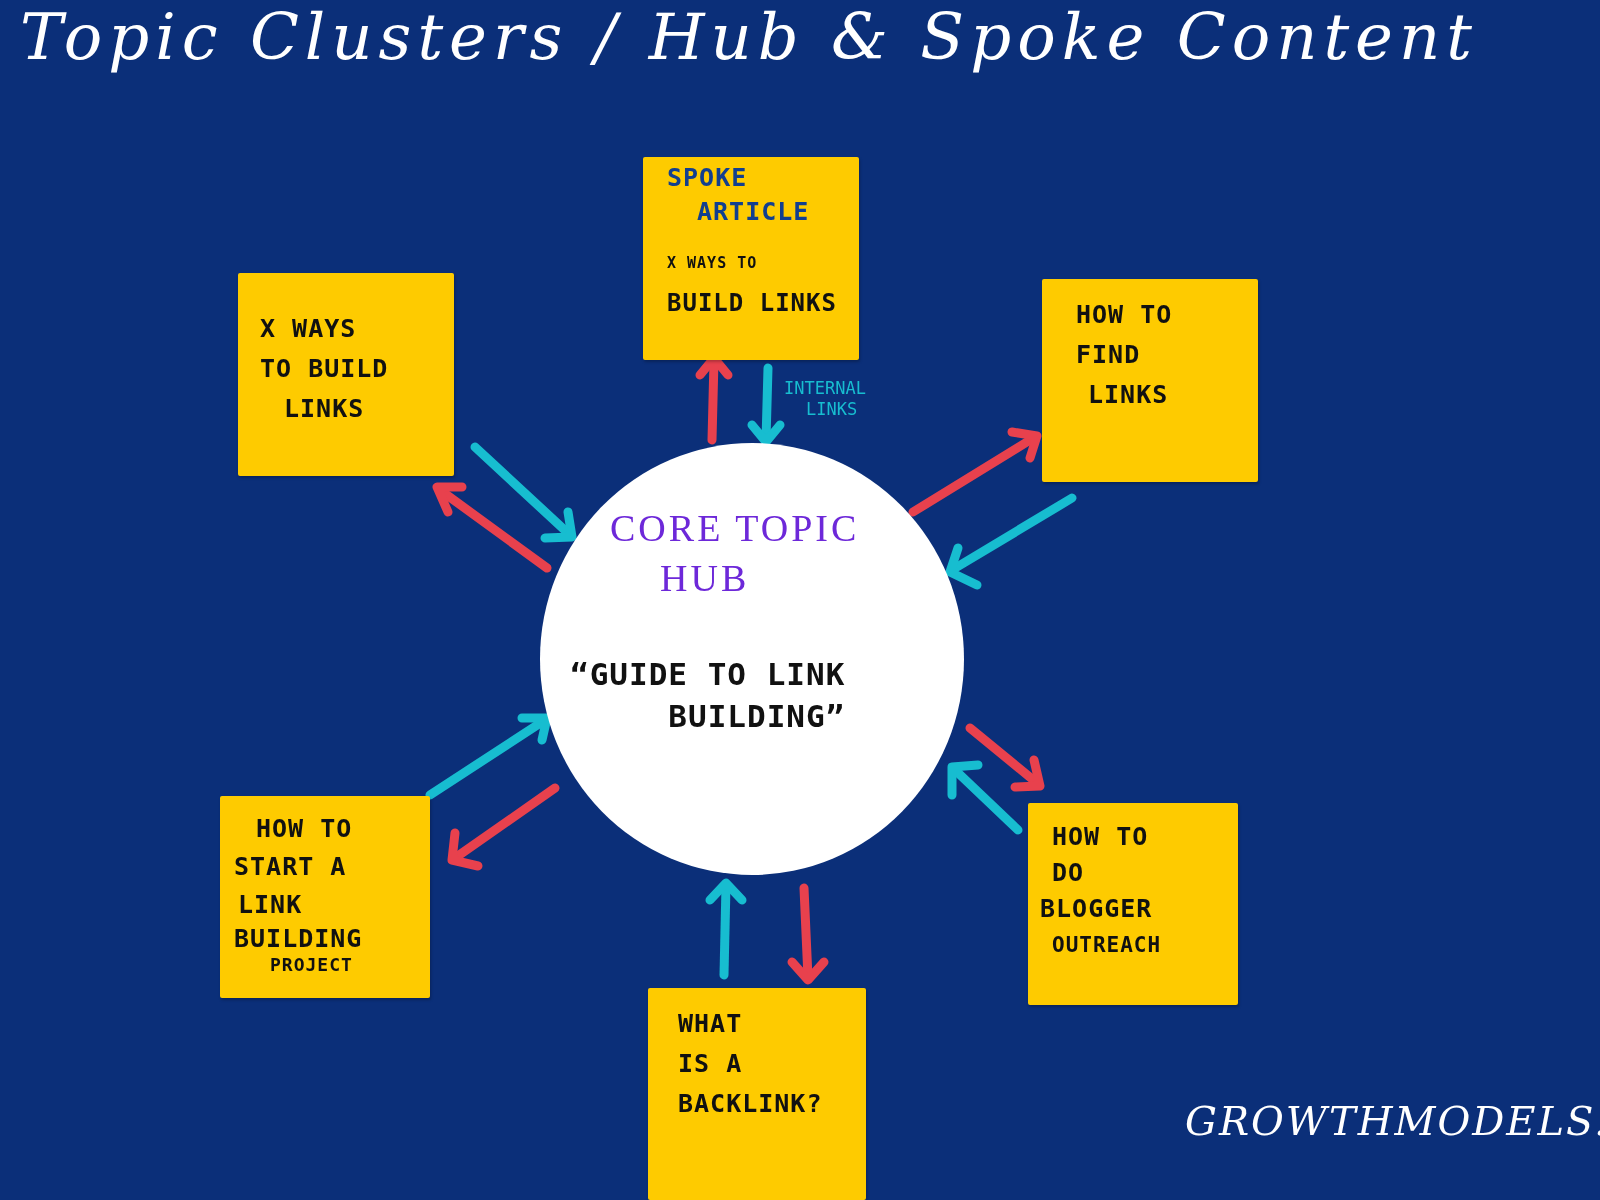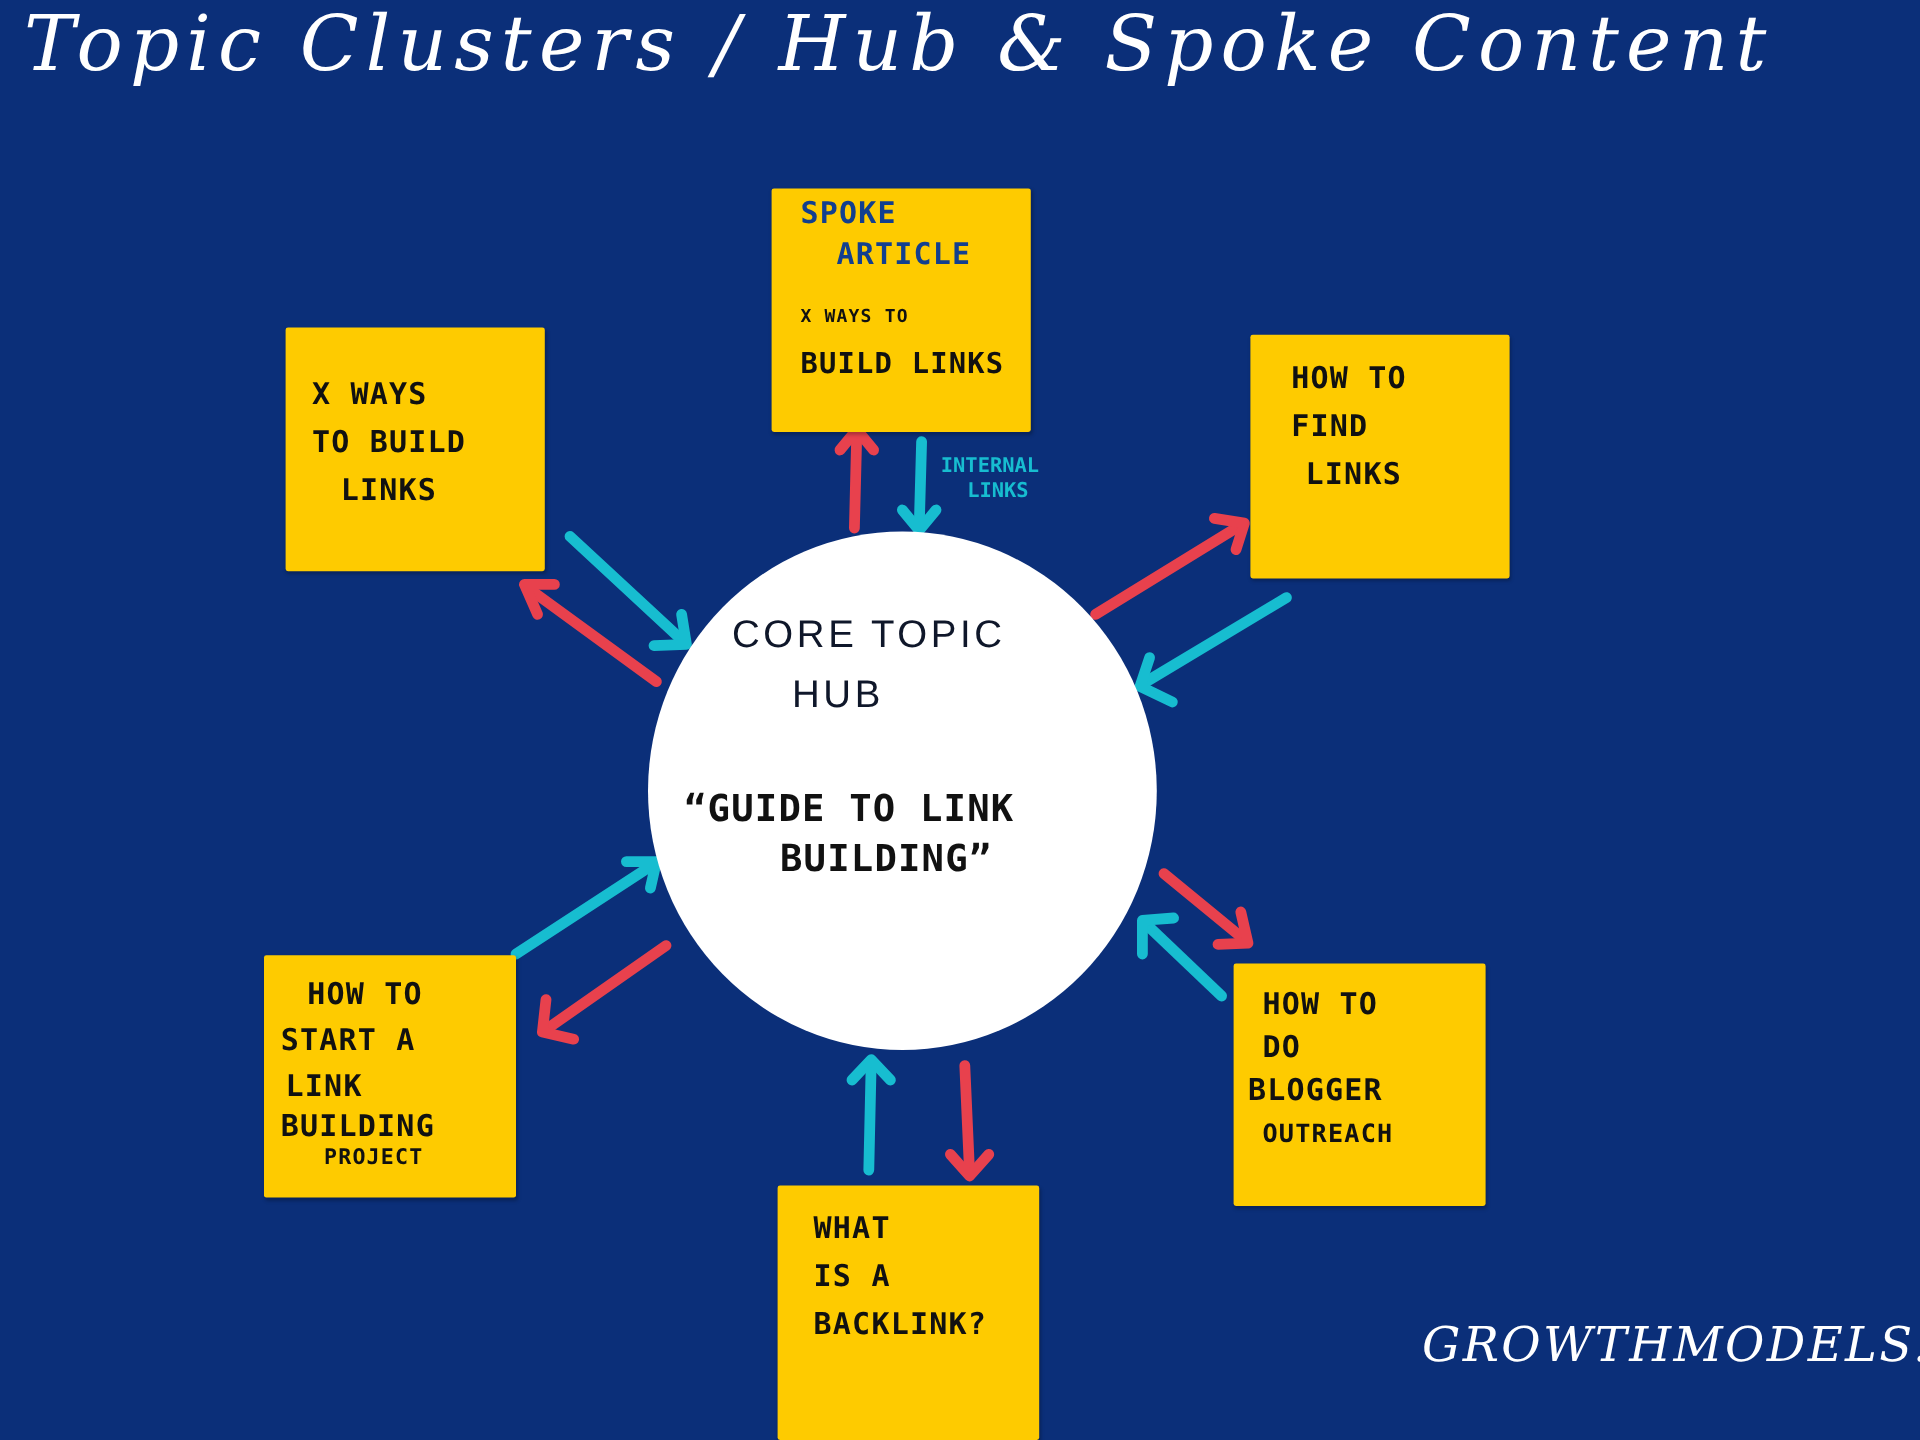--- a/index.html
+++ b/index.html
@@ -24,34 +24,34 @@
       padding: 16px 18px; box-sizing: border-box;
       border-radius: 2px;
     }
     .note .line { display: block; white-space: nowrap; }
     .note .blue { color: #123f8f; }
     .hub {
       position: absolute; left: 540px; top: 443px; width: 424px; height: 432px;
       border-radius: 50%; background: #ffffff;
     }
     .hub-title {
-      position: absolute; left: 70px; top: 60px; color: #0f172a;
-      font-family: Liberation Sans, sans-serif; font-size: 32px;
+      position: absolute; left: 70px; top: 60px; color: #6d28d9;
+      font-family: Liberation Serif, serif; font-size: 38px;
       line-height: 50px; text-transform: uppercase; letter-spacing: 3px;
     }
     .hub-title .l2 { display: block; padding-left: 50px; }
     .hub-sub {
       position: absolute; left: 30px; top: 210px; color: #111;
       font-family: "DejaVu Sans Mono", monospace; font-size: 31px; font-weight: bold;
       line-height: 42px; text-transform: uppercase; letter-spacing: 1px;
     }
-    .hub-sub .l2 { display: block; padding-left: 80px; }
+    .hub-sub .l2 { display: block; padding-left: 80px; text-align: right; }
     .internal-links {
       position: absolute; left: 784px; top: 378px; color: #17bdd0;
-      font-family: "DejaVu Sans Mono", monospace; font-size: 17px; font-weight: bold;
+      font-family: "DejaVu Sans Mono", monospace; font-size: 17px; font-weight: normal;
       line-height: 21px; text-transform: uppercase;
     }
     .internal-links .l2 { display: block; padding-left: 22px; }
     .brand {
       position: absolute; left: 1185px; top: 1098px; color: #ffffff;
       font-family: "DejaVu Serif", serif; font-style: italic;
       font-size: 40px; letter-spacing: 2px; text-transform: uppercase;
     }
     svg.arrows { position: absolute; left: 0; top: 0; }
   </style>

